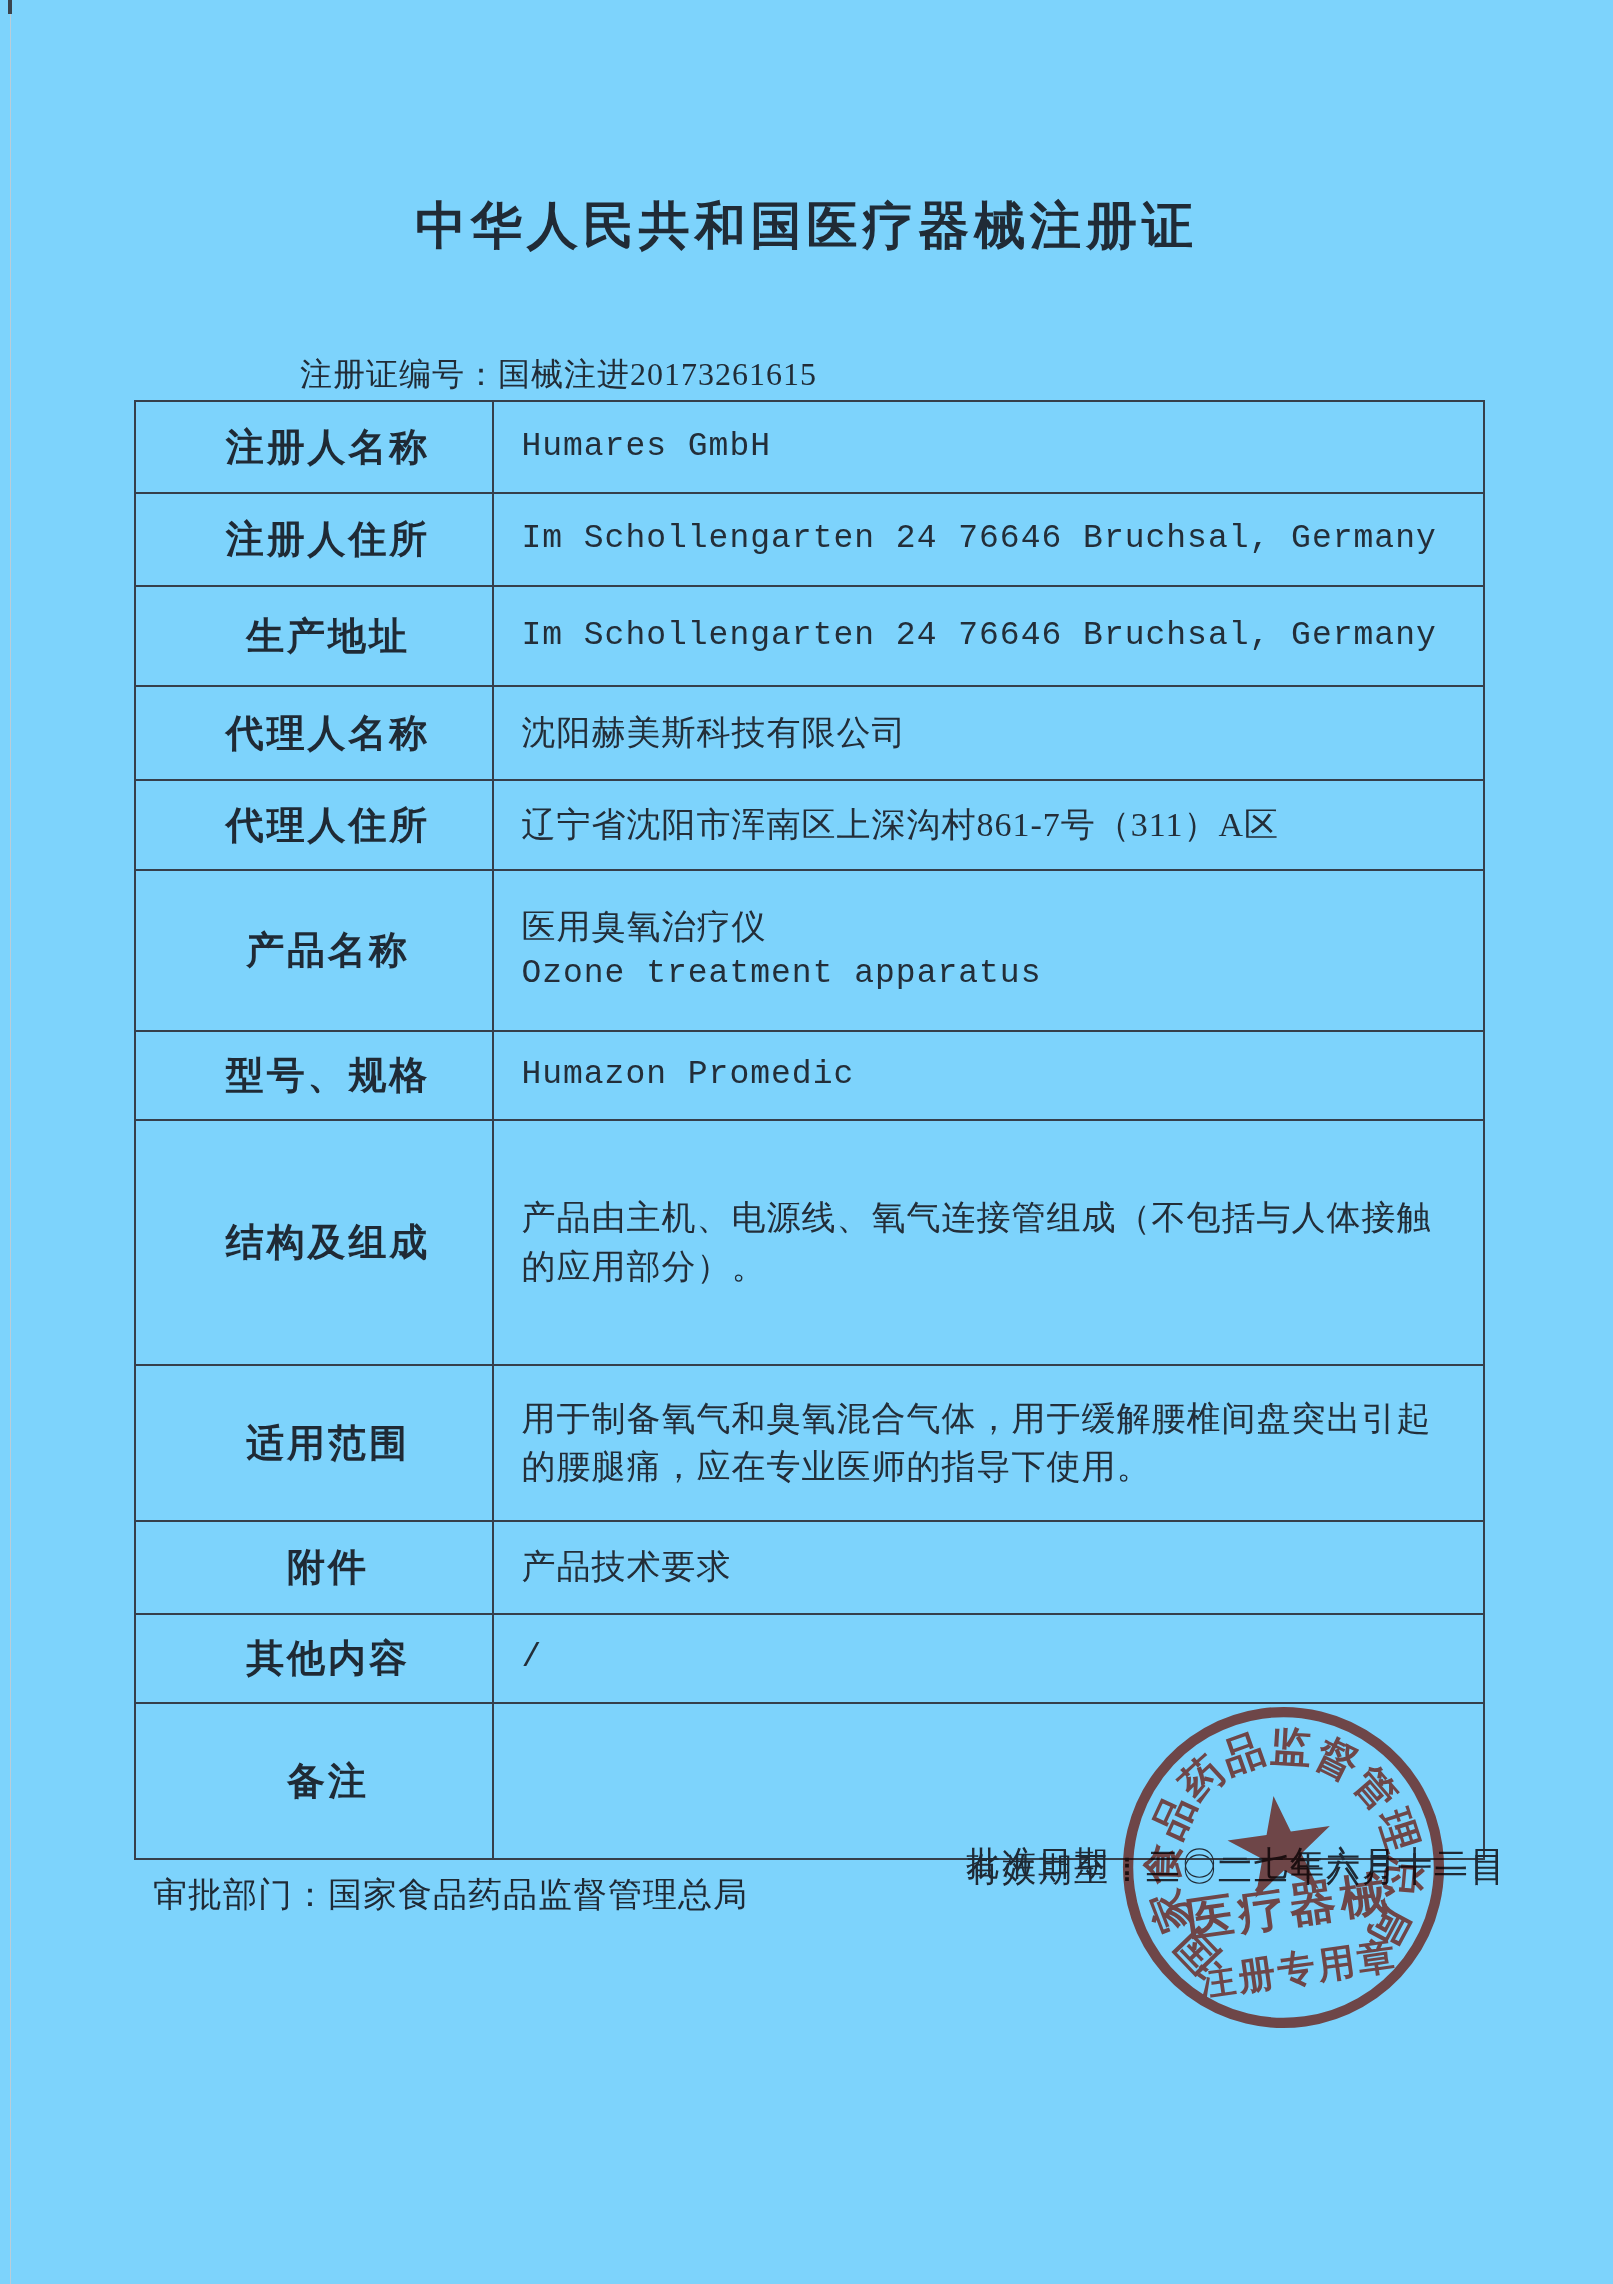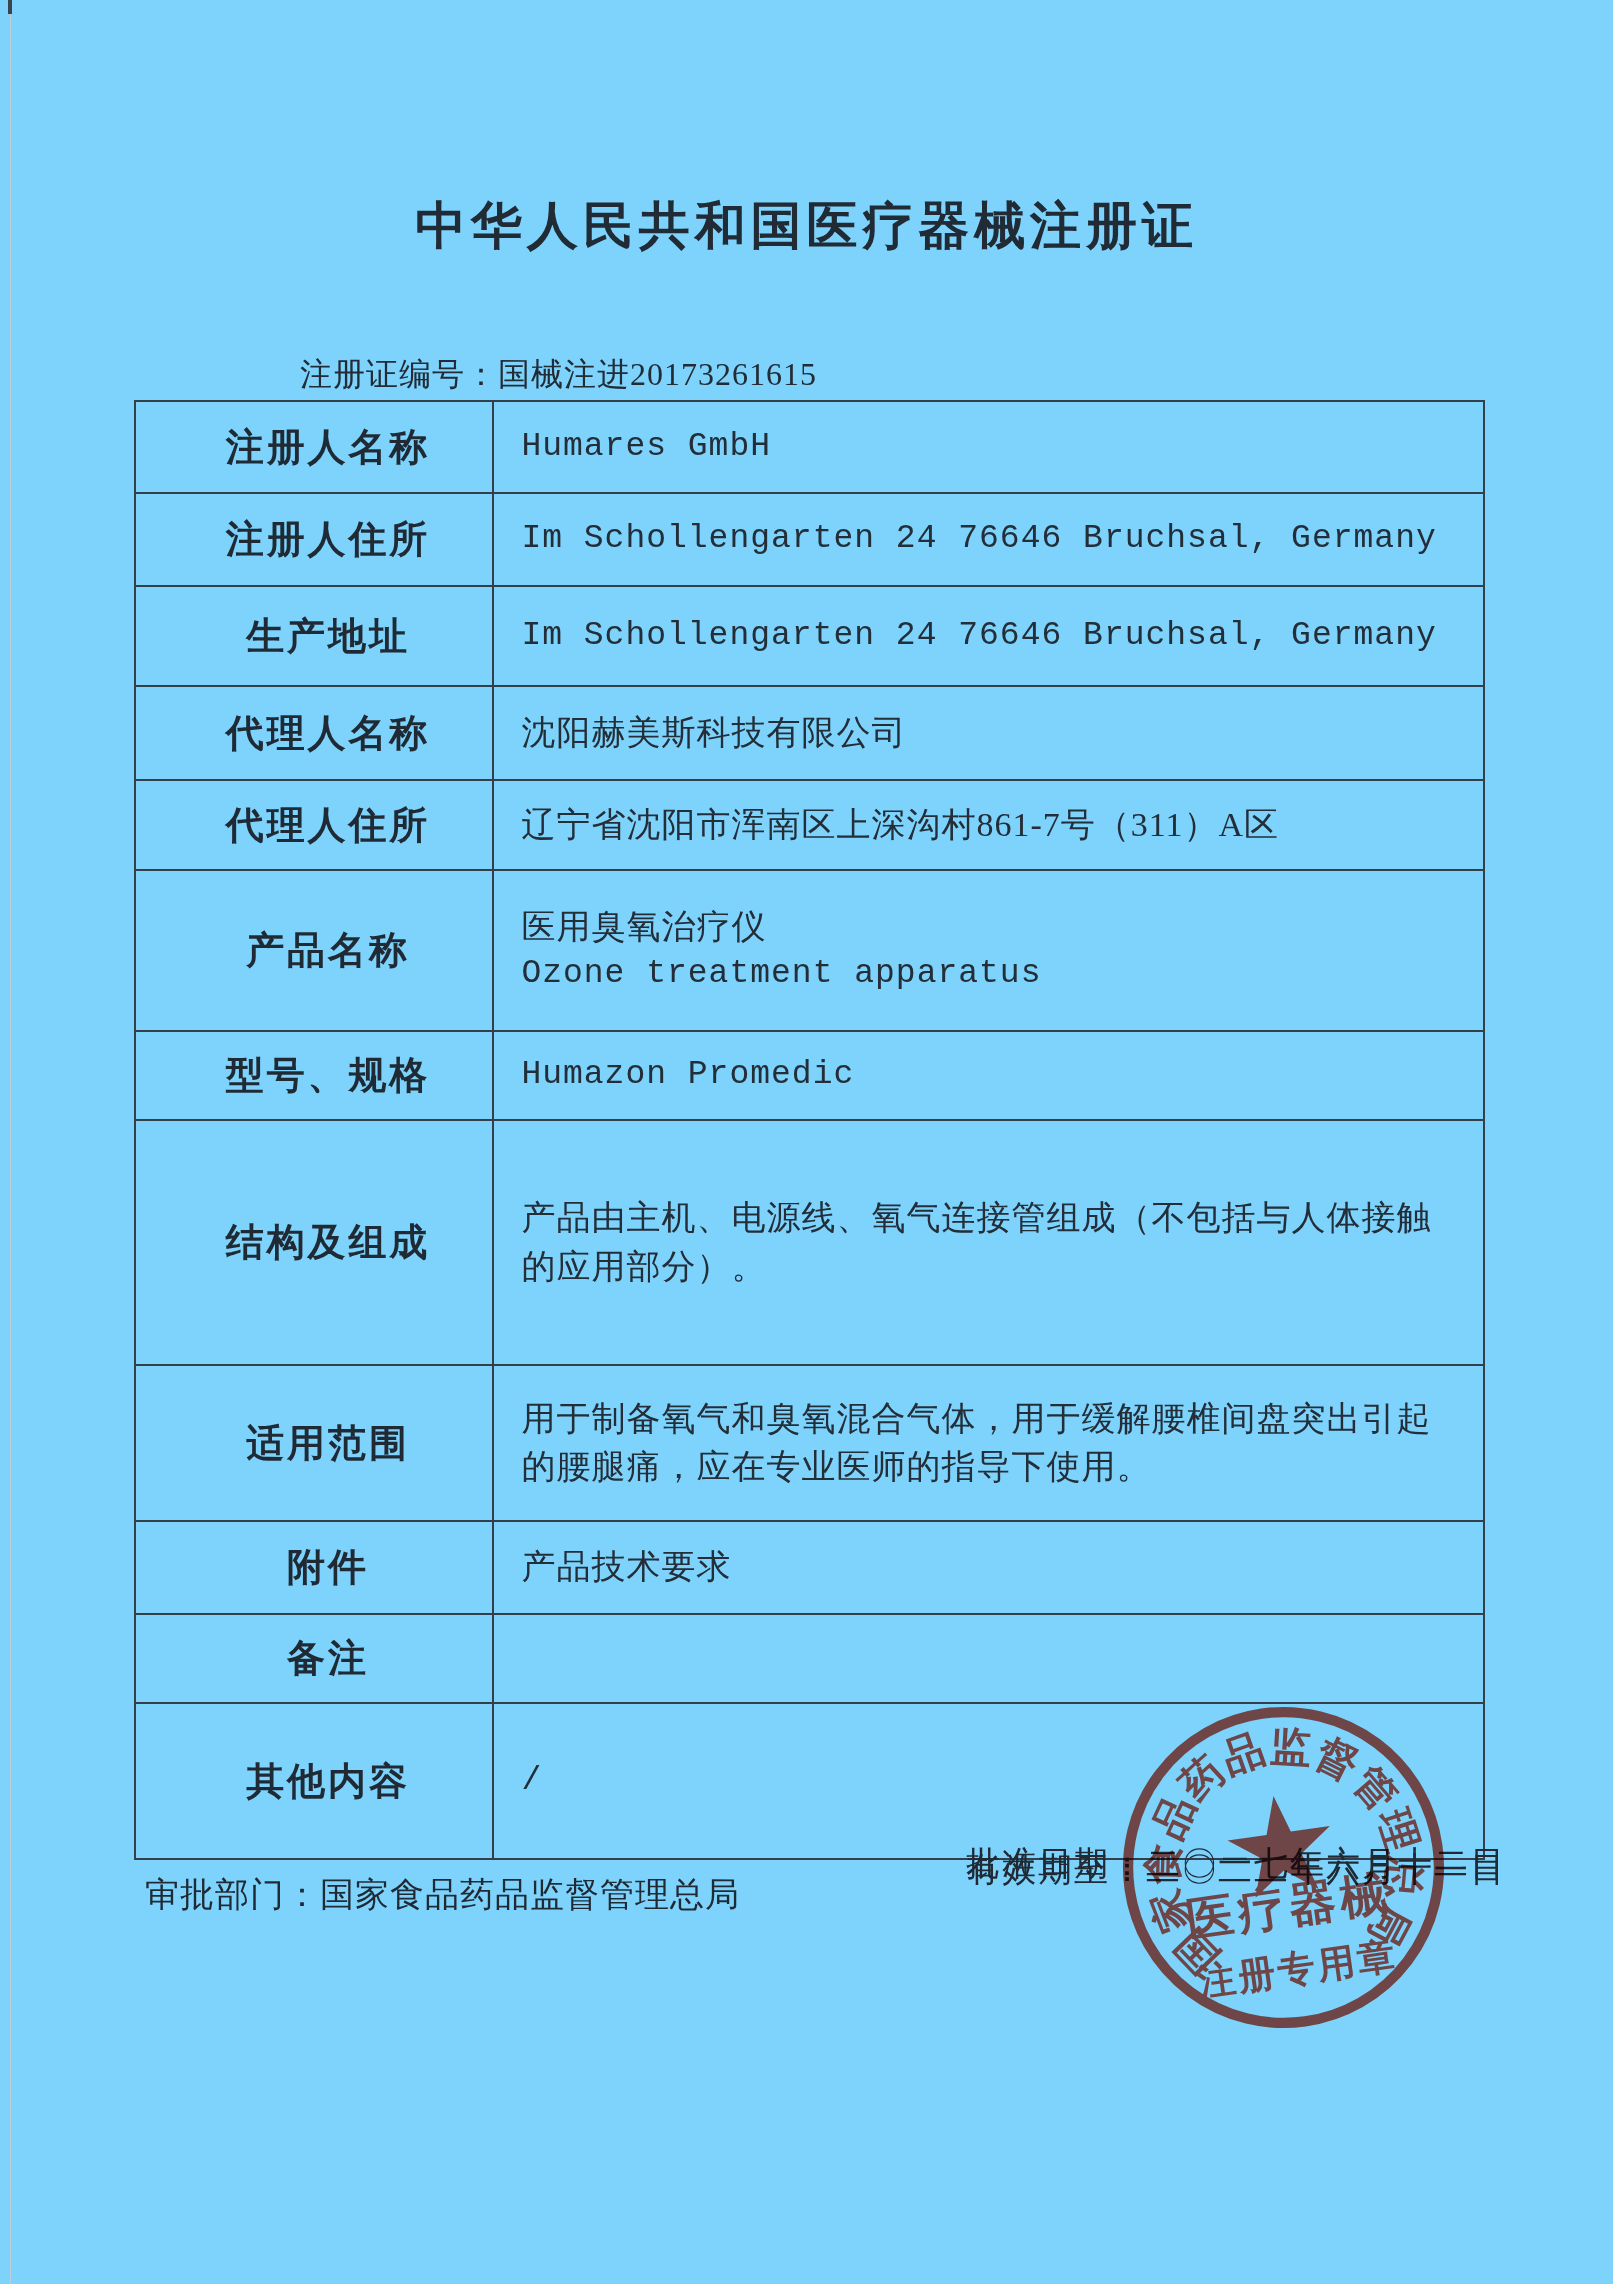--- a/index.html
+++ b/index.html
@@ -63,21 +63,21 @@
     padding:5.9px 19.6px 5.9px 27.4px;
   }
   .vline{
     font-size:34px;line-height:1.42;color:#232e39;letter-spacing:1px;
   }
   .vline.mono{
     font-family:"Liberation Mono","DejaVu Sans Mono",monospace;
     font-size:33px;letter-spacing:1px;
   }
   .dept-line{
-    position:absolute;left:145px;top:1872px;
+    position:absolute;left:153px;top:1872px;
     font-size:34px;letter-spacing:1px;color:#1f2a35;
   }
   .date-line{
     position:absolute;left:966px;
     font-size:34px;color:#1f2a35;letter-spacing:2px;
   }
   #approval-date-line{top:1841px;}
   #valid-until-line{top:1847px;text-align:right;}
   .stamp{
     position:absolute;left:1115px;top:1699px;width:337px;height:337px;
@@ -162,28 +162,28 @@
           <div class="vline">的腰腿痛，应在专业医师的指导下使用。</div>
         </div>
       </div>
       <div class="row">
         <div class="label-cell">附件</div>
         <div class="value-cell">
           <div class="vline">产品技术要求</div>
         </div>
       </div>
       <div class="row">
+        <div class="label-cell">其他内容</div>
+        <div class="value-cell">
+          <div class="vline mono">/</div>
+        </div>
+      </div>
+      <div class="row">
         <div class="label-cell">备注</div>
         <div class="value-cell"></div>
-      </div>
-      <div class="row">
-        <div class="label-cell">其他内容</div>
-        <div class="value-cell">
-          <div class="vline mono">/</div>
-        </div>
       </div>
     </div>
 
   <div class="dept-line"><span>审批部门：</span><span>国家食品药品监督管理总局</span></div>
 
   <div class="date-line" id="approval-date-line"><span>批准日期：</span><span>二〇一七年六月十二日</span></div>
 
   <div class="date-line" id="valid-until-line"><span>有效期至：</span><span>二〇二二年六月十一日</span></div>
 
   <div class="stamp">

